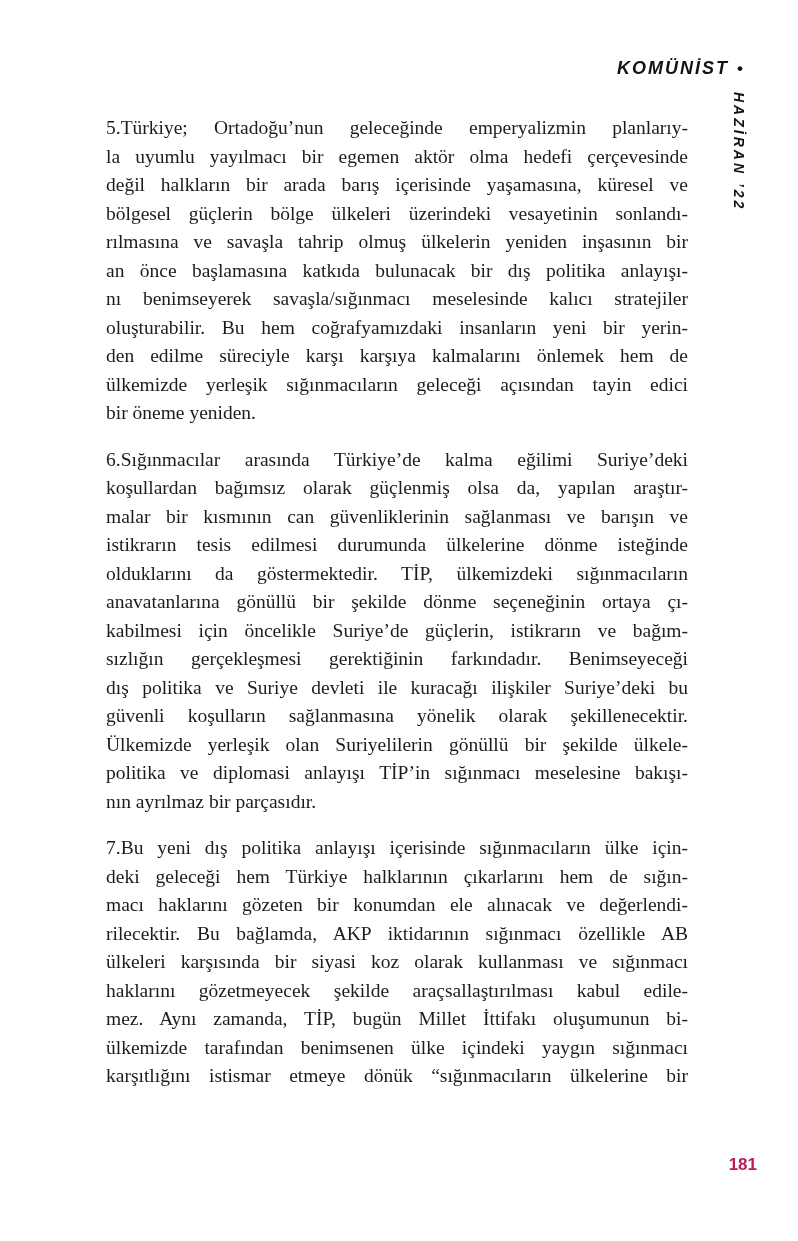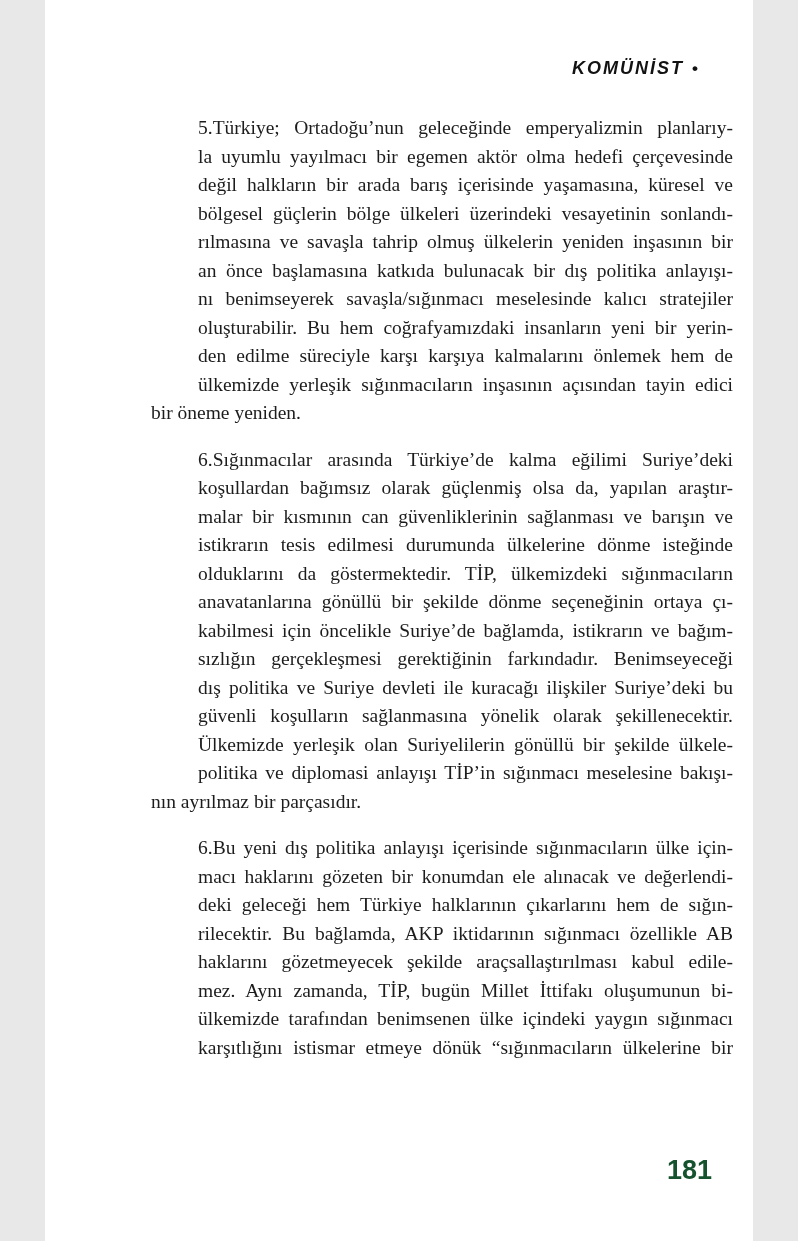--- a/index.html
+++ b/index.html
@@ -2,21 +2,21 @@
 <html><head>
 <meta charset="utf-8">
 <style>
   html, body {
     margin: 0;
     padding: 0;
     background: #e8e8e8;
   }
   .page {
     position: relative;
-    width: 708px;
+    width: 798px;
     height: 1241px;
     background: #ffffff;
     margin: 0 auto;
     overflow: hidden;
     font-family: "Liberation Serif", "DejaVu Serif", serif;
     color: #1c1c1c;
     text-decoration: underline;
   }
   
   .running-header {
@@ -67,32 +67,31 @@
     margin: 0 0 18px 0;
   }
   .line {
     height: 28.5px;
     overflow: hidden;
     text-align: justify;
     white-space: normal;
   }
   .line.just {
     text-align-last: justify;
-    margin-left: 47px;
     -moz-text-align-last: justify;
   }
   
   .page-number {
     position: absolute;
     top: 1155px;
     right: 41px;
     font-family: "Liberation Sans", "DejaVu Sans", sans-serif;
     font-weight: 700;
-    font-size: 27px;
-    color: #14532d;
+    font-size: 17px;
+    color: #be185d;
   }
 </style>
 </head>
 <body>
 
 <div class="page">
 
   <div class="running-header">
     <span>KOMÜNİST</span><span class="bullet">•</span>
   </div>
@@ -103,43 +102,44 @@
     <div class="paragraph">
         <div class="line just">5.Türkiye; Ortadoğu’nun geleceğinde emperyalizmin planlarıy-</div>
         <div class="line just">la uyumlu yayılmacı bir egemen aktör olma hedefi çerçevesinde</div>
         <div class="line just">değil halkların bir arada barış içerisinde yaşamasına, küresel ve</div>
         <div class="line just">bölgesel güçlerin bölge ülkeleri üzerindeki vesayetinin sonlandı-</div>
         <div class="line just">rılmasına ve savaşla tahrip olmuş ülkelerin yeniden inşasının bir</div>
         <div class="line just">an önce başlamasına katkıda bulunacak bir dış politika anlayışı-</div>
         <div class="line just">nı benimseyerek savaşla/sığınmacı meselesinde kalıcı stratejiler</div>
         <div class="line just">oluşturabilir. Bu hem coğrafyamızdaki insanların yeni bir yerin-</div>
         <div class="line just">den edilme süreciyle karşı karşıya kalmalarını önlemek hem de</div>
-        <div class="line just">ülkemizde yerleşik sığınmacıların inşasının açısından tayin edici</div>
+        <div class="line just">ülkemizde yerleşik sığınmacıların geleceği açısından tayin edici</div>
         <div class="line">bir öneme yeniden.</div>
       </div>
     <div class="paragraph">
         <div class="line just">6.Sığınmacılar arasında Türkiye’de kalma eğilimi Suriye’deki</div>
         <div class="line just">koşullardan bağımsız olarak güçlenmiş olsa da, yapılan araştır-</div>
         <div class="line just">malar bir kısmının can güvenliklerinin sağlanması ve barışın ve</div>
         <div class="line just">istikrarın tesis edilmesi durumunda ülkelerine dönme isteğinde</div>
         <div class="line just">olduklarını da göstermektedir. TİP, ülkemizdeki sığınmacıların</div>
         <div class="line just">anavatanlarına gönüllü bir şekilde dönme seçeneğinin ortaya çı-</div>
-        <div class="line just">kabilmesi için öncelikle Suriye’de bağlamda, istikrarın ve bağım-</div>
+        <div class="line just">kabilmesi için öncelikle Suriye’de güçlerin, istikrarın ve bağım-</div>
         <div class="line just">sızlığın gerçekleşmesi gerektiğinin farkındadır. Benimseyeceği</div>
         <div class="line just">dış politika ve Suriye devleti ile kuracağı ilişkiler Suriye’deki bu</div>
         <div class="line just">güvenli koşulların sağlanmasına yönelik olarak şekillenecektir.</div>
         <div class="line just">Ülkemizde yerleşik olan Suriyelilerin gönüllü bir şekilde ülkele-</div>
         <div class="line just">politika ve diplomasi anlayışı TİP’in sığınmacı meselesine bakışı-</div>
         <div class="line">nın ayrılmaz bir parçasıdır.</div>
       </div>
     <div class="paragraph">
-        <div class="line just">6.Bu yeni dış politika anlayışı içerisinde sığınmacıların ülke için-</div>
+        <div class="line just">7.Bu yeni dış politika anlayışı içerisinde sığınmacıların ülke için-</div>
+        <div class="line just">deki geleceği hem Türkiye halklarının çıkarlarını hem de sığın-</div>
         <div class="line just">macı haklarını gözeten bir konumdan ele alınacak ve değerlendi-</div>
-        <div class="line just">deki geleceği hem Türkiye halklarının çıkarlarını hem de sığın-</div>
         <div class="line just">rilecektir. Bu bağlamda, AKP iktidarının sığınmacı özellikle AB</div>
+        <div class="line just">ülkeleri karşısında bir siyasi koz olarak kullanması ve sığınmacı</div>
         <div class="line just">haklarını gözetmeyecek şekilde araçsallaştırılması kabul edile-</div>
         <div class="line just">mez. Aynı zamanda, TİP, bugün Millet İttifakı oluşumunun bi-</div>
         <div class="line just">ülkemizde tarafından benimsenen ülke içindeki yaygın sığınmacı</div>
         <div class="line just">karşıtlığını istismar etmeye dönük “sığınmacıların ülkelerine bir</div>
       </div>
   </div>
 
   <div class="page-number">181</div>
 
 </div>

